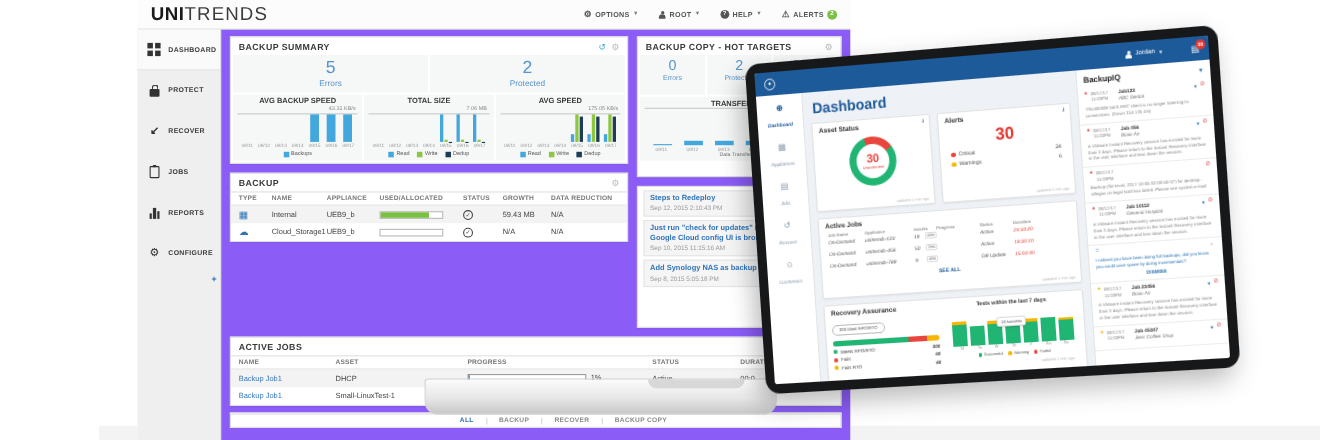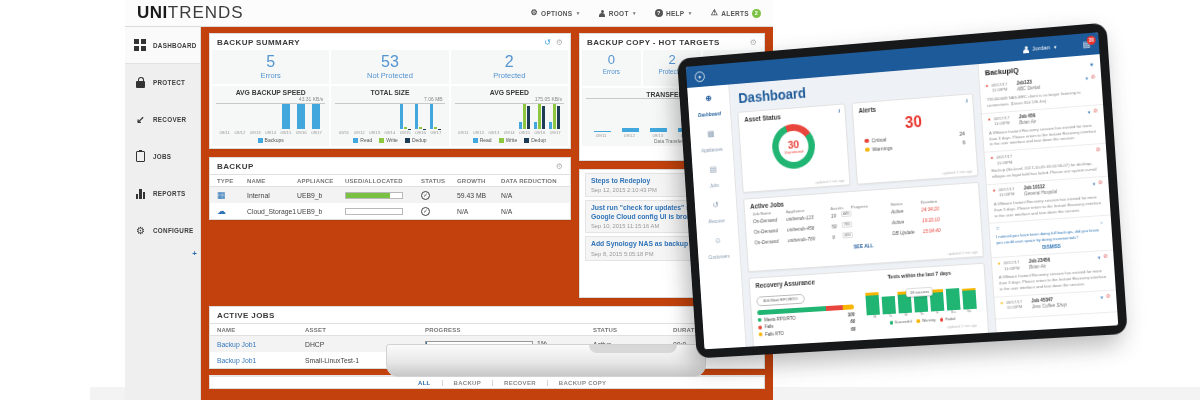--- a/index.html
+++ b/index.html
@@ -32,21 +32,21 @@
   .ic-grid { width:5px; height:5px; background:#333; box-shadow:7px 0 #333, 0 7px #333, 7px 7px #333; margin:-4px 4px 4px -4px; }
   .ic-lock { width:9px; height:7px; background:#333; border-radius:1px; position:relative; margin-top:4px; }
   .ic-lock::before { content:''; position:absolute; top:-4.5px; left:1.5px; width:4px; height:5px; border:1.5px solid #333; border-bottom:none; border-radius:3px 3px 0 0; }
   .ic-clip { width:9px; height:11px; border:1.5px solid #333; border-radius:1px; position:relative; }
   .ic-clip::before { content:''; position:absolute; top:-2px; left:1.5px; width:3px; height:2px; background:#333; }
   .bars3 { display:flex; align-items:flex-end; gap:1px; height:10px; }
   .bars3 i { width:2.5px; background:#333; display:block; }
   .bars3 i:nth-child(1){height:5px;} .bars3 i:nth-child(2){height:10px;} .bars3 i:nth-child(3){height:7px;}
   #side-expand { position:absolute; right:3px; top:222px; font-size:8px; color:#2b6cb0; font-weight:bold; cursor:pointer; }
 
-  #content { flex:1; background:#c2410c; padding:6px 8px; overflow:hidden; }
+  #content { flex:1; background:#8b5cf6; padding:6px 8px; overflow:hidden; }
   .cols { display:flex; gap:8px; }
   .col-l { width:362px; display:flex; flex-direction:column; gap:8px; }
   .col-r { flex:1; display:flex; flex-direction:column; gap:8px; }
   .card { background:#fff; border:1px solid #dcdcdc; box-shadow:0 1px 1px rgba(0,0,0,.05); }
   .card-head { display:flex; align-items:center; padding:4px 7px 3px; }
   .card-title { font-size:8px; font-weight:bold; color:#3a3a3a; letter-spacing:.4px; }
   .head-icons { margin-left:auto; display:flex; gap:5px; align-items:center; }
   .ref-ico { color:#41a7dd; font-size:8px; cursor:pointer; }
   .gear-ico { color:#b5b5b5; font-size:8px; cursor:pointer; }
 
@@ -276,24 +276,20 @@
                   <span class="card-title">BACKUP SUMMARY</span>
                 <span class="head-icons">
                     <span class="ref-ico">↺</span>
                     <span class="gear-ico">⚙</span>
                   </span>
                 </div>
               <div class="stats">
                 <div class="stat">
                     <div class="v">5</div>
                     <div class="l">Errors</div>
-                  </div>
-                  <div class="stat">
-                    <div class="v">53</div>
-                    <div class="l">Not Protected</div>
                   </div>
                   <div class="stat">
                     <div class="v">2</div>
                     <div class="l">Protected</div>
                   </div>
               </div>
               <div class="charts">
                 <div class="chart-tile">
                   <div class="ct-title">AVG BACKUP SPEED</div>
                   <div class="ct-peak">43.31 KB/s</div>

